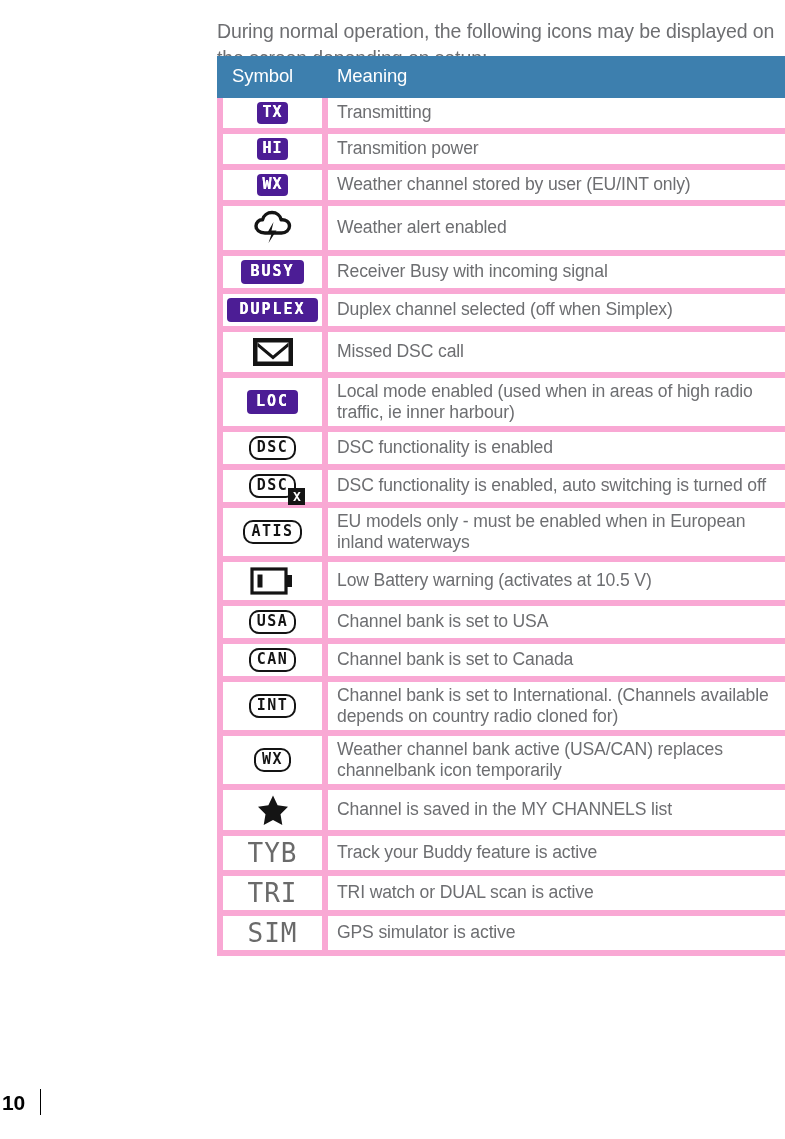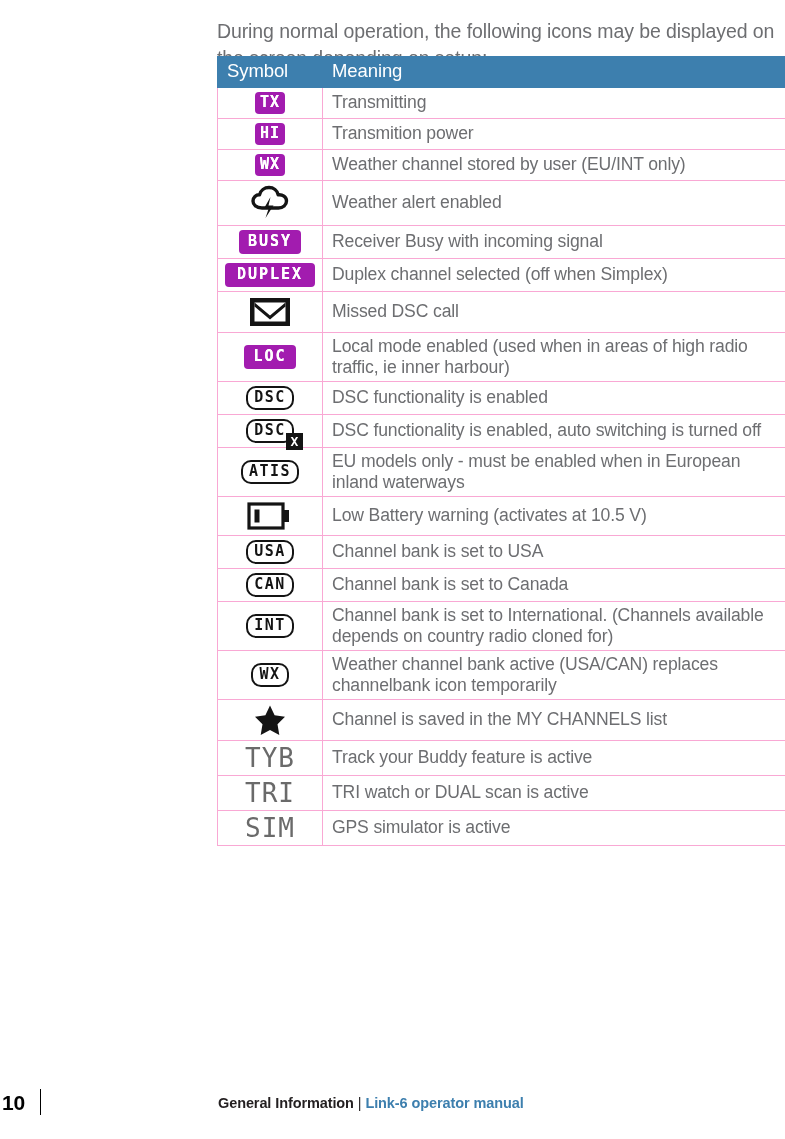--- a/index.html
+++ b/index.html
@@ -22,21 +22,21 @@
 
   
   .tbl{
     position:absolute;left:217px;top:56px;width:568px;
     border-collapse:collapse;
     table-layout:fixed;
   }
   .tbl col.c1{width:105px;}
   .tbl col.c2{width:463px;}
   .tbl th,.tbl td{
-    border:1px solid #f9a8d4;
+    border:6px solid #f9a8d4;
     padding:0;
     vertical-align:middle;
     margin-top:29px;
   }
   .tbl thead th{
     background:#3d7fae;
     border-color:#3d7fae;
     color:#ffffff;
     font-weight:normal;
     font-size:18.5px;
@@ -62,21 +62,21 @@
     display:inline-block;
     font-family:"DejaVu Sans Mono", monospace;
     font-weight:bold;
     line-height:1;
     white-space:nowrap;
     vertical-align:middle;
     -webkit-font-smoothing:none;
   }
   
   .lcd.inv{
-    background:#a21caf;
+    background:#4c1d95;
     color:#ffffff;
     border-radius:4px;
     padding:4px 9px 5px 9px;
     font-size:15px;
     letter-spacing:2px;
     text-shadow:0 0 0 #fff;
   }
   .lcd.inv.wide{padding:4px 12px 5px 12px;}
   .lcd.inv.sm{padding:3px 5px 4px 5px;letter-spacing:1px;}
   
@@ -243,20 +243,15 @@
         <tr>
           <td class="sym"><span class="lcd plain">SIM</span></td>
           <td class="mean">GPS simulator is active</td>
         </tr>
       </tbody>
   </table>
 
   <div class="footer">
     <span class="pagenum">10</span>
     <span class="pagerule"></span>
-    <span class="foottext">
-      <span class="sec">General Information</span>
-      <span class="sep">|</span>
-      <span class="doc">Link-6 operator manual</span>
-    </span>
   </div>
 
 </div>
 
 </body></html>

